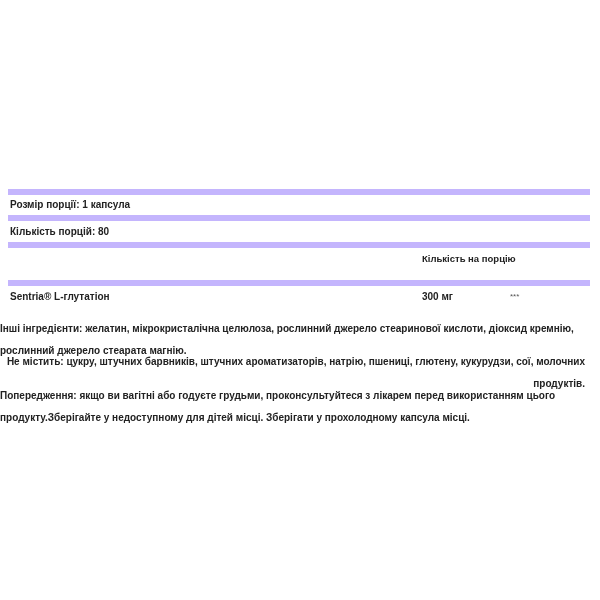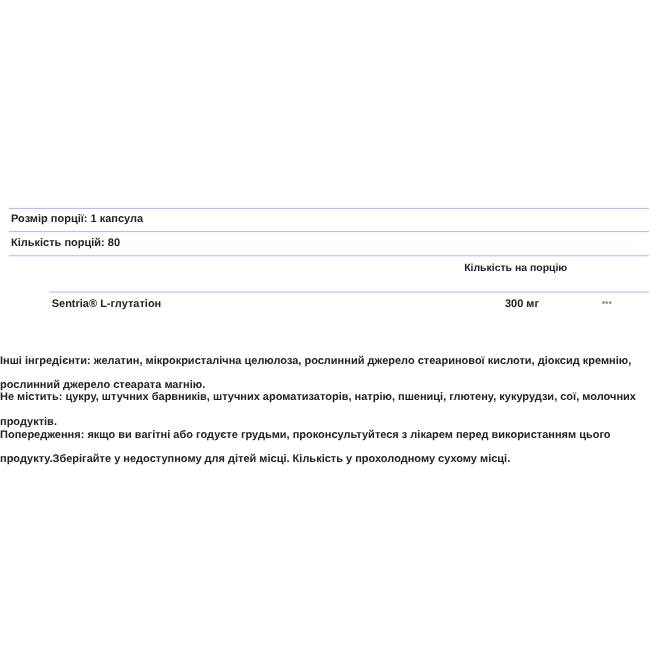--- a/index.html
+++ b/index.html
@@ -1,33 +1,33 @@
 <!DOCTYPE html>
 <html><head>
 <meta charset="utf-8">
 <style>
   html, body { margin:0; padding:0; background:#fff; }
   body { width:600px; height:600px; position:relative; overflow:hidden;
          font-family:"Liberation Sans", sans-serif; color:#222; }
   .facts { position:absolute; left:8px; top:189px; width:582px; }
-  .row { border-top:1px solid #c4b5fd; font-size:10px; font-weight:bold; position:relative; }
+  .row { border-top:6px solid #c4b5fd; font-size:10px; font-weight:bold; position:relative; }
   .row.last { border-bottom:1px solid #e6e6e6; }
   .r1 { height:20px; line-height:20px; padding-left:2px; }
   .r2 { height:21px; line-height:21px; padding-left:2px; }
   .hdr { height:32px; }
   .hdr .c2, .hdr .c3 { position:absolute; top:4px; line-height:13px; font-size:9.5px; }
   .c2 { left:414px; }
   .c3 { left:502px; }
-  .val { height:21px; line-height:21px; padding-left:2px;margin-left:37px; }
+  .val { height:21px; line-height:21px; padding-left:2px; }
   .val .c2, .val .c3 { position:absolute; top:0; }
   .val .c3 { font-size:8px; font-weight:normal; color:#555; }
   .note { height:21px; line-height:21px; padding-left:2px; }
   .text { position:absolute; left:0; width:585px; font-size:10px; font-weight:bold; line-height:22px; }
   .t1 { top:318px; }
-  .t2 { top:351px; }
+  .t2 { top:351px;text-align:right; }
   .t3 { top:385px; }
 </style>
 </head>
 <body>
 
 <div class="facts">
   <div class="row r1">
     <span>Розмір порції: 1 капсула</span>
   </div>
   <div class="row r2">
@@ -38,13 +38,13 @@
   </div>
   <div class="row val">
     <span>Sentria® L-глутатіон</span>
     <span class="c2">300 мг</span>
     <span class="c3">***</span>
   </div>
 </div>
 
 <div class="text t1">Інші інгредієнти: желатин, мікрокристалічна целюлоза, рослинний джерело стеаринової кислоти, діоксид кремнію, рослинний джерело стеарата магнію.</div>
 <div class="text t2">Не містить: цукру, штучних барвників, штучних ароматизаторів, натрію, пшениці, глютену, кукурудзи, сої, молочних продуктів.</div>
-<div class="text t3">Попередження: якщо ви вагітні або годуєте грудьми, проконсультуйтеся з лікарем перед використанням цього продукту.Зберігайте у недоступному для дітей місці. Кількість у прохолодному сухому місці.</div>
+<div class="text t3">Попередження: якщо ви вагітні або годуєте грудьми, проконсультуйтеся з лікарем перед використанням цього продукту.Зберігайте у недоступному для дітей місці. Зберігати у прохолодному капсула місці.</div>
 
 </body></html>

